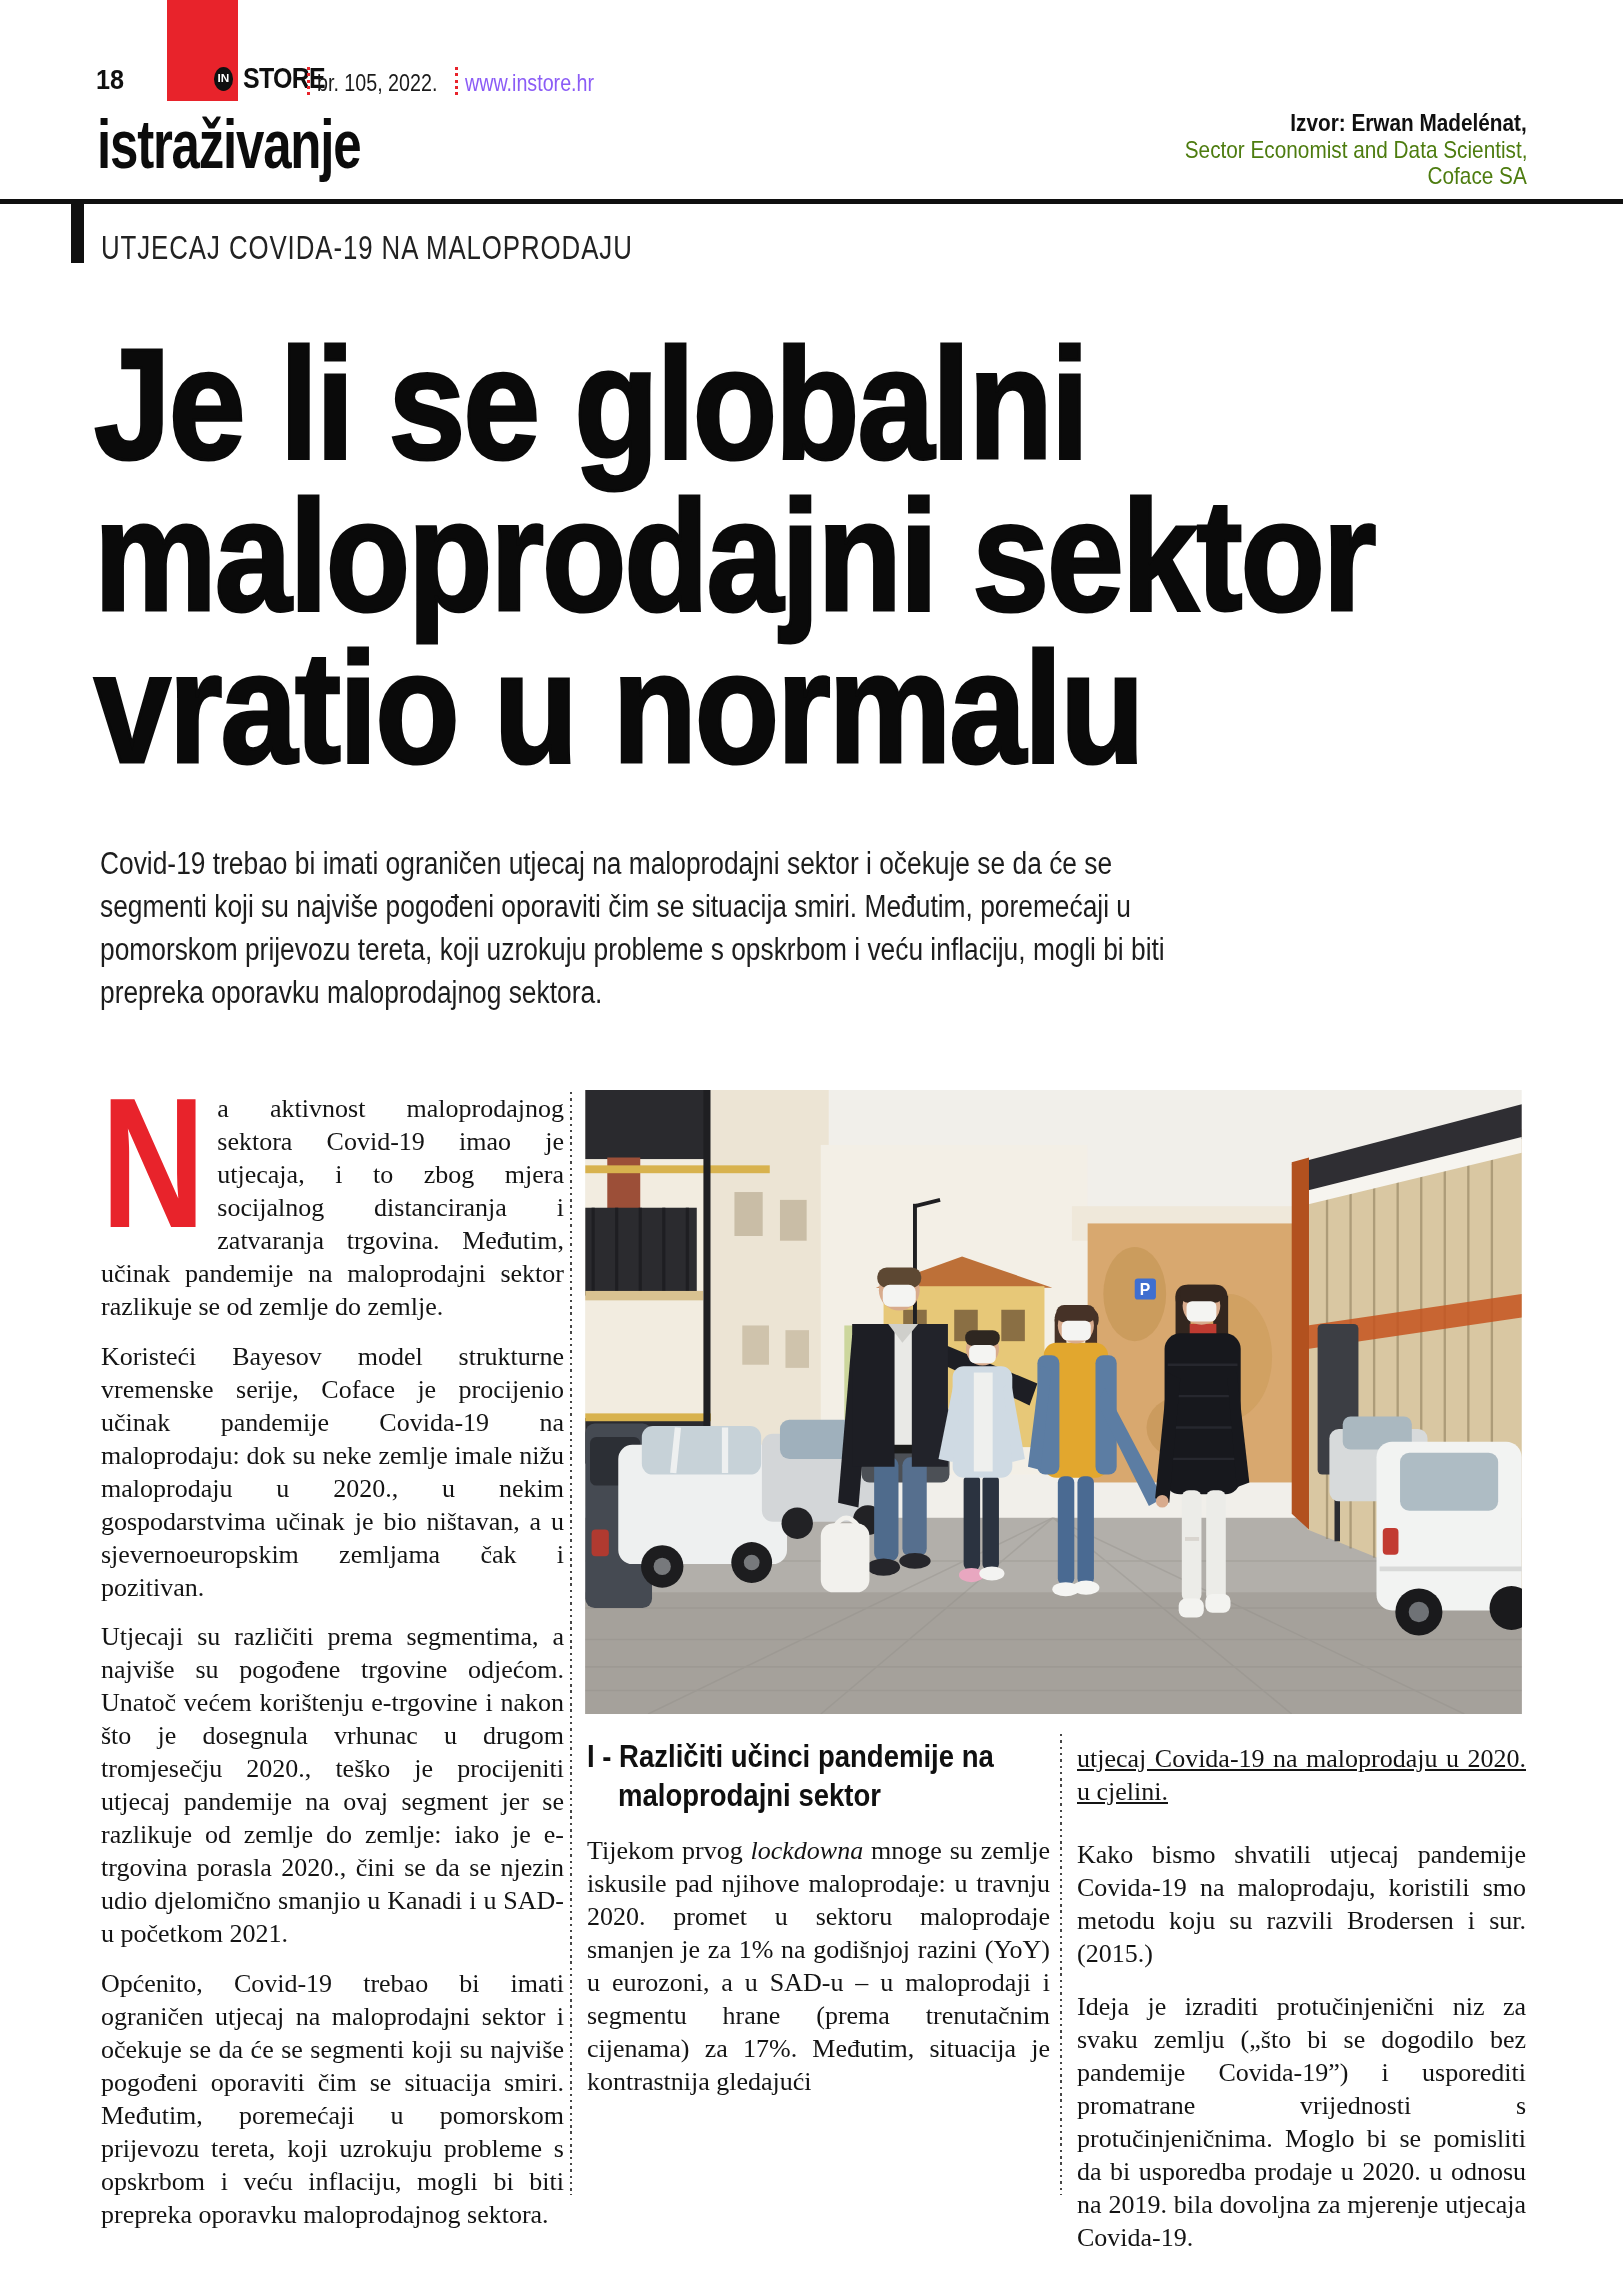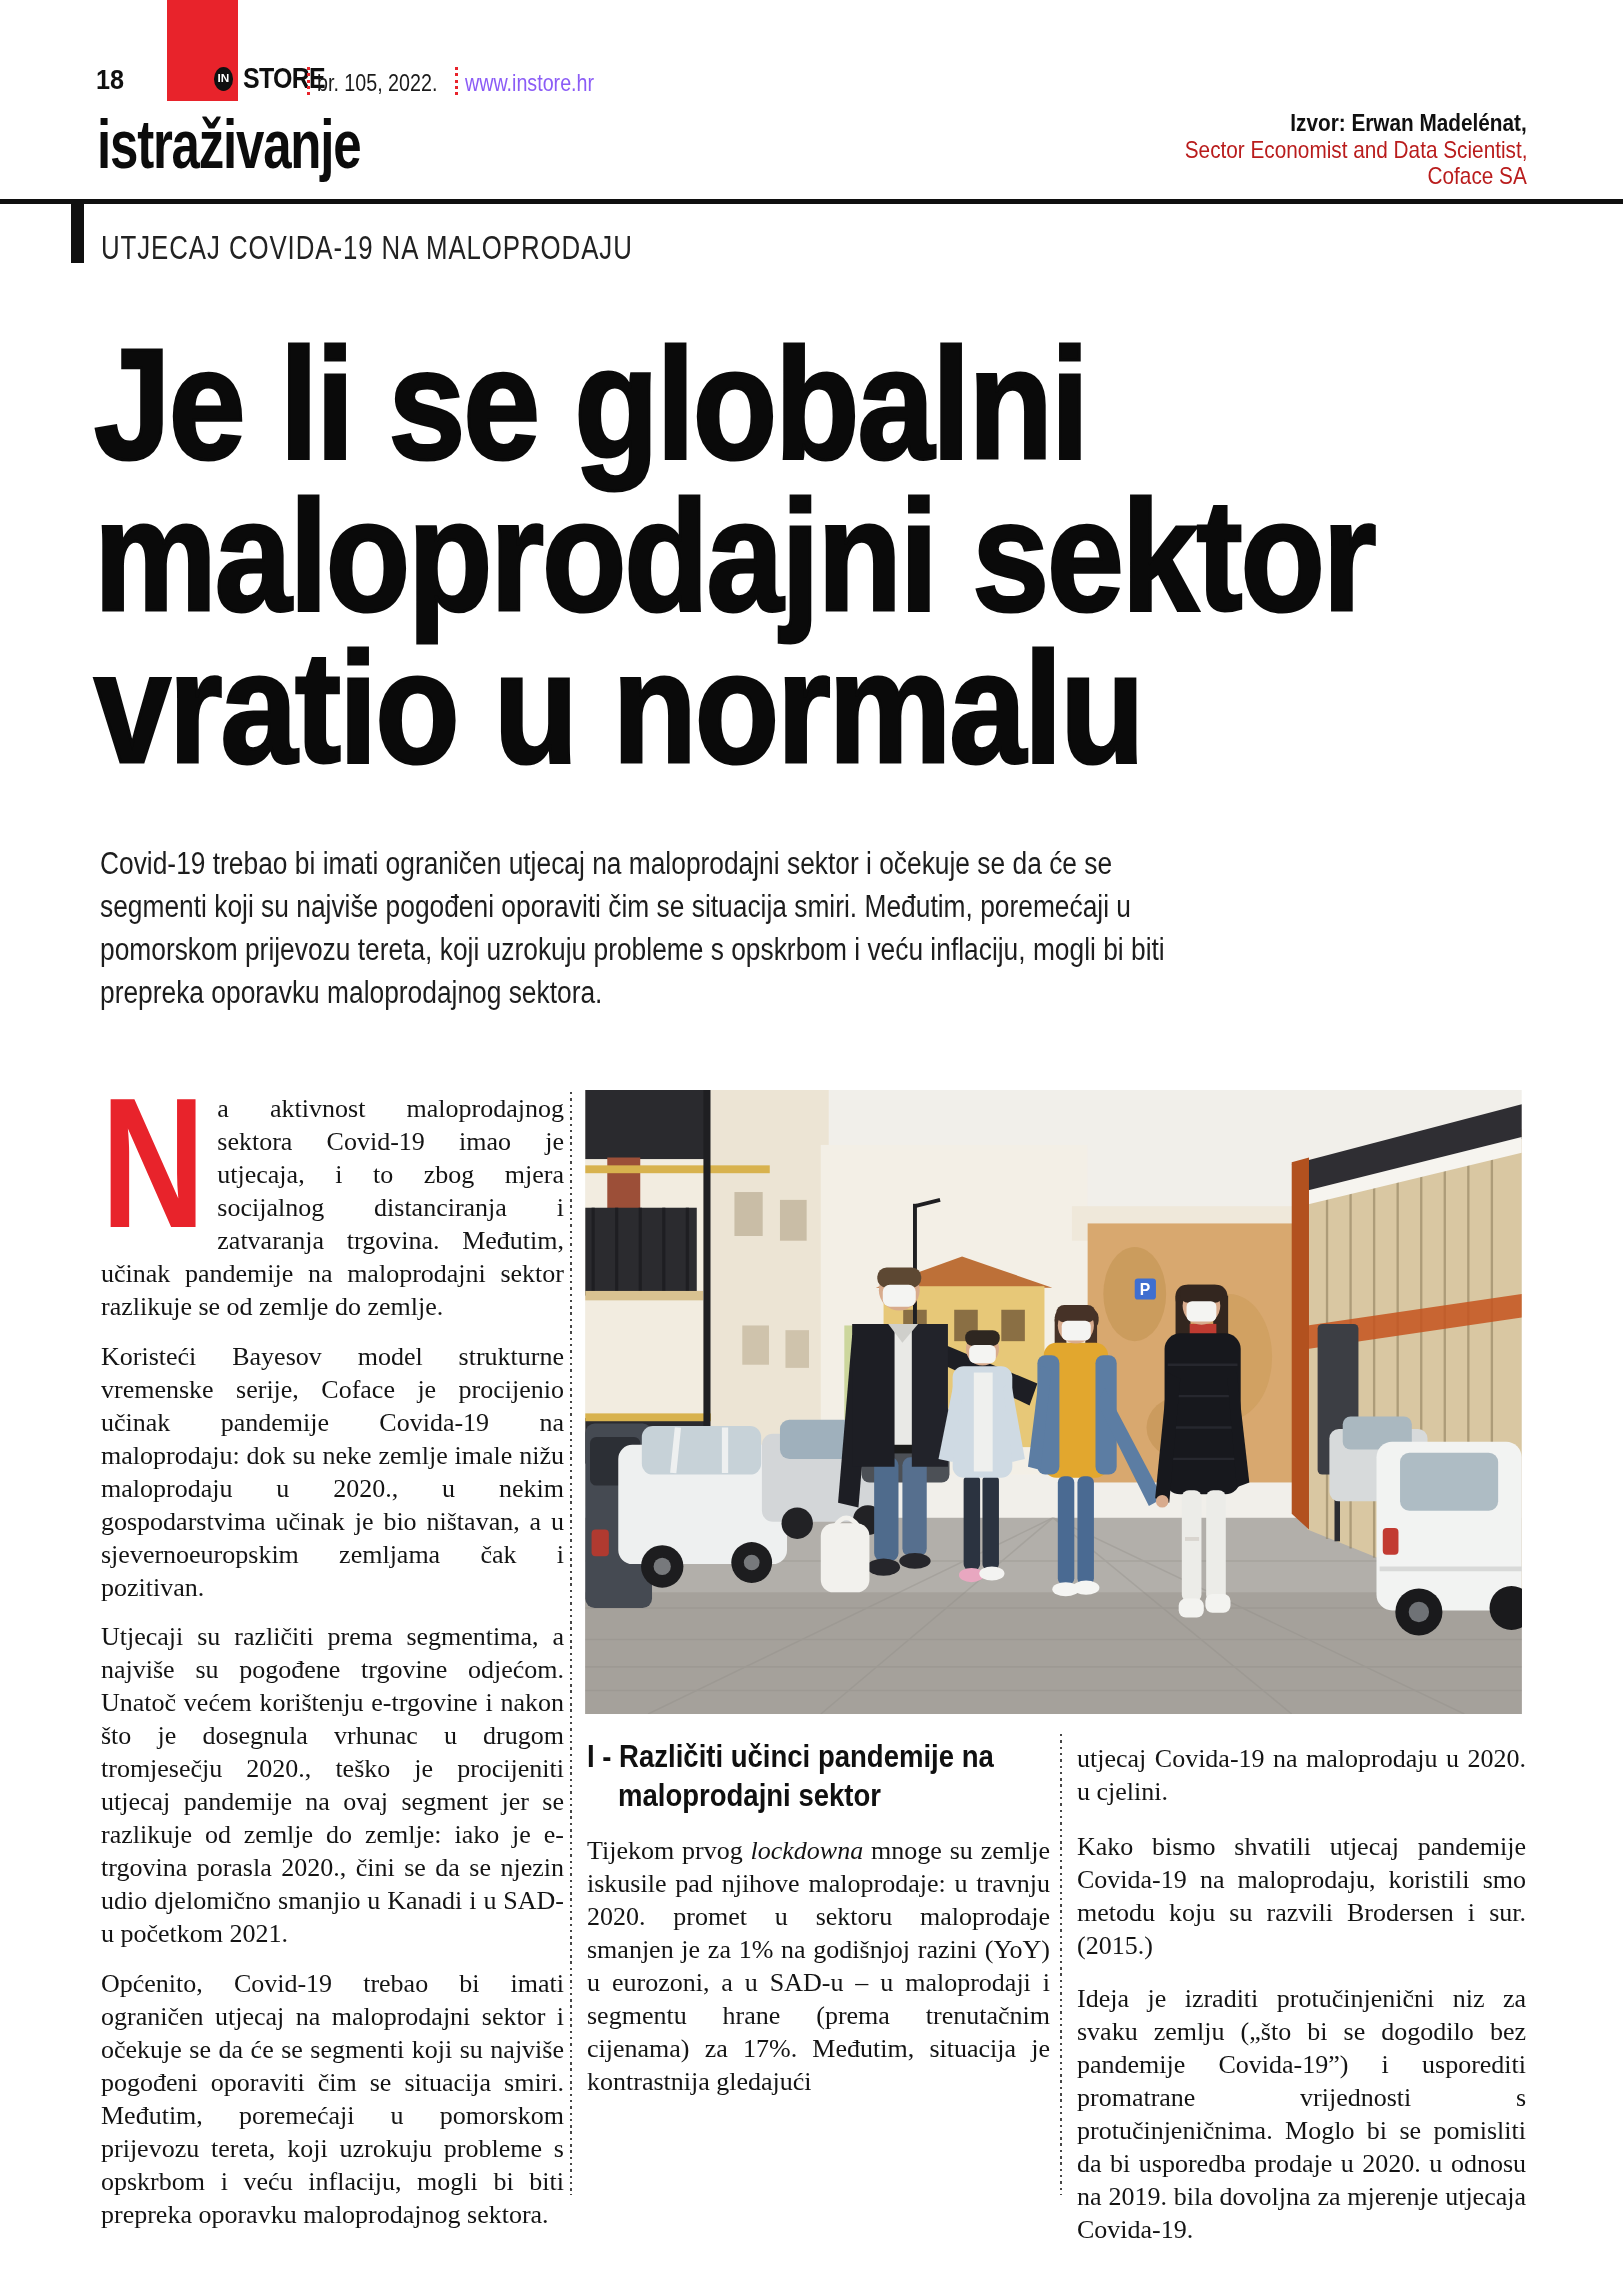--- a/index.html
+++ b/index.html
@@ -18,21 +18,21 @@
   .logo-store{left:243px;top:63px;font:700 29px/31px "Liberation Sans",sans-serif;letter-spacing:-0.8px;color:#101010;}
   .logo-store .sx{transform:scaleX(.86);}
   .dotsep{width:3.1px;height:30px;top:67px;
           background:repeating-linear-gradient(to bottom,var(--red) 0 3.1px,transparent 3.1px 6.3px);}
   .issue{left:317px;top:69px;font:400 24px/27px "Liberation Sans",sans-serif;color:#1b1b1b;}
   .issue .sx,.website .sx{transform:scaleX(.82);}
   .website{left:465px;top:69px;font:400 24px/27px "Liberation Sans",sans-serif;color:#8b5cf6;}
   .source{right:96px;top:110px;text-align:right;font-family:"Liberation Sans",sans-serif;color:#101010;}
   .source .sxr{transform:scaleX(.88);}
   .source .l1{font:700 23.6px/27px "Liberation Sans",sans-serif;}
-  .source .l2,.source .l3{font:400 23.6px/26px "Liberation Sans",sans-serif;color:#b91c1c;}
+  .source .l2,.source .l3{font:400 23.6px/26px "Liberation Sans",sans-serif;color:#4d7c0f;}
   .section-title{left:97px;top:110px;font:700 68px/68px "Liberation Sans",sans-serif;
                  letter-spacing:-1.6px;color:#0c0c0c;}
   .section-title .sx{transform:scaleX(.75);}
   .rule{left:0;top:199px;width:1623px;height:4.7px;background:#101010;}
   .tick{left:71px;top:199px;width:13.4px;height:64px;background:#101010;}
   .kicker{left:101px;top:229px;font:400 34px/36px "Liberation Sans",sans-serif;
           letter-spacing:1.2px;color:#222;}
   .kicker .sx{transform:scaleX(.76);}
 
   
@@ -53,21 +53,21 @@
   .vdots{width:2.4px;background:repeating-linear-gradient(to bottom,#474747 0 2.4px,transparent 2.4px 6.3px);}
   .vdots1{left:570px;top:1092px;height:1103px;}
   .vdots2{left:1060px;top:1734px;height:461px;}
   .photo{left:585px;top:1090px;width:937px;height:624px;}
   .midcol{left:587px;top:1737px;width:463px;}
   .sec-head{margin:0 0 19px;transform:scaleX(.86);transform-origin:left top;}
   .sec-head .hline{font:700 32px/39px "Liberation Sans",sans-serif;color:#101010;white-space:nowrap;}
   .sec-head .hline.ind{padding-left:36px;}
   .sub-head{margin:0 0 19px;font:700 27px/36px "Liberation Serif",serif;text-align:justify;color:#101010;}
   .rightcol{left:1077px;top:1742px;width:449px;}
-  .rightcol p.gap1{margin-bottom:22px;}
+  .rightcol p.gap1{margin-bottom:30px;text-decoration:underline;}
   .rightcol p.gap2{margin-bottom:20.4px;font-family:Liberation Serif, serif;}
   .it{font-style:italic;}
   :root{--red:#e8232b;}
 </style>
 </head>
 <body>
 
 <div class="page">
 
   <div class="abs pagenum"><span class="sx">18</span></div>

